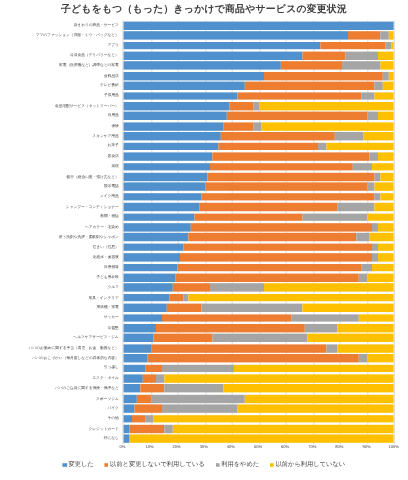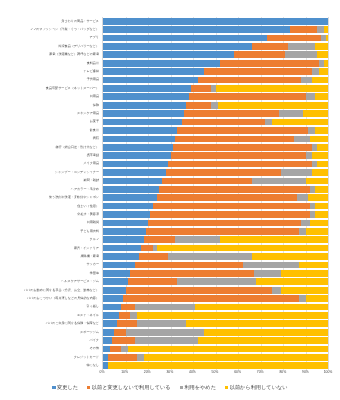--- a/index.html
+++ b/index.html
@@ -72,20 +72,21 @@
   }
   .legend-item{display:flex;align-items:center;gap:1.5px;}
   .legend-swatch{width:3.2px;height:3.2px;display:inline-block;}
   .legend-text{font-size:5.2px;line-height:1;color:#404040;white-space:nowrap;}
 </style>
 </head>
 <body>
 
 <div id="chart-root">
 
+  <div id="chart-title">子どもをもつ（もった）きっかけで商品やサービスの変更状況</div>
 
   <div id="plot-wrap">
     <div id="cat-axis">
         <div class="cat-label" style="top: 2.60238px;">身まわりの商品・サービス</div>
         <div class="cat-label" style="top: 11.0071px;">ママのファッション（洋服・くつ・バッグなど）</div>
         <div class="cat-label" style="top: 19.4119px;">アプリ</div>
         <div class="cat-label" style="top: 27.8167px;">冷凍食品（デリバリーなど）</div>
         <div class="cat-label" style="top: 36.2214px;">家電（洗濯機など）調理などの家電</div>
         <div class="cat-label" style="top: 44.6262px;">食料品店</div>
         <div class="cat-label" style="top: 53.031px;">テレビ番組</div>

